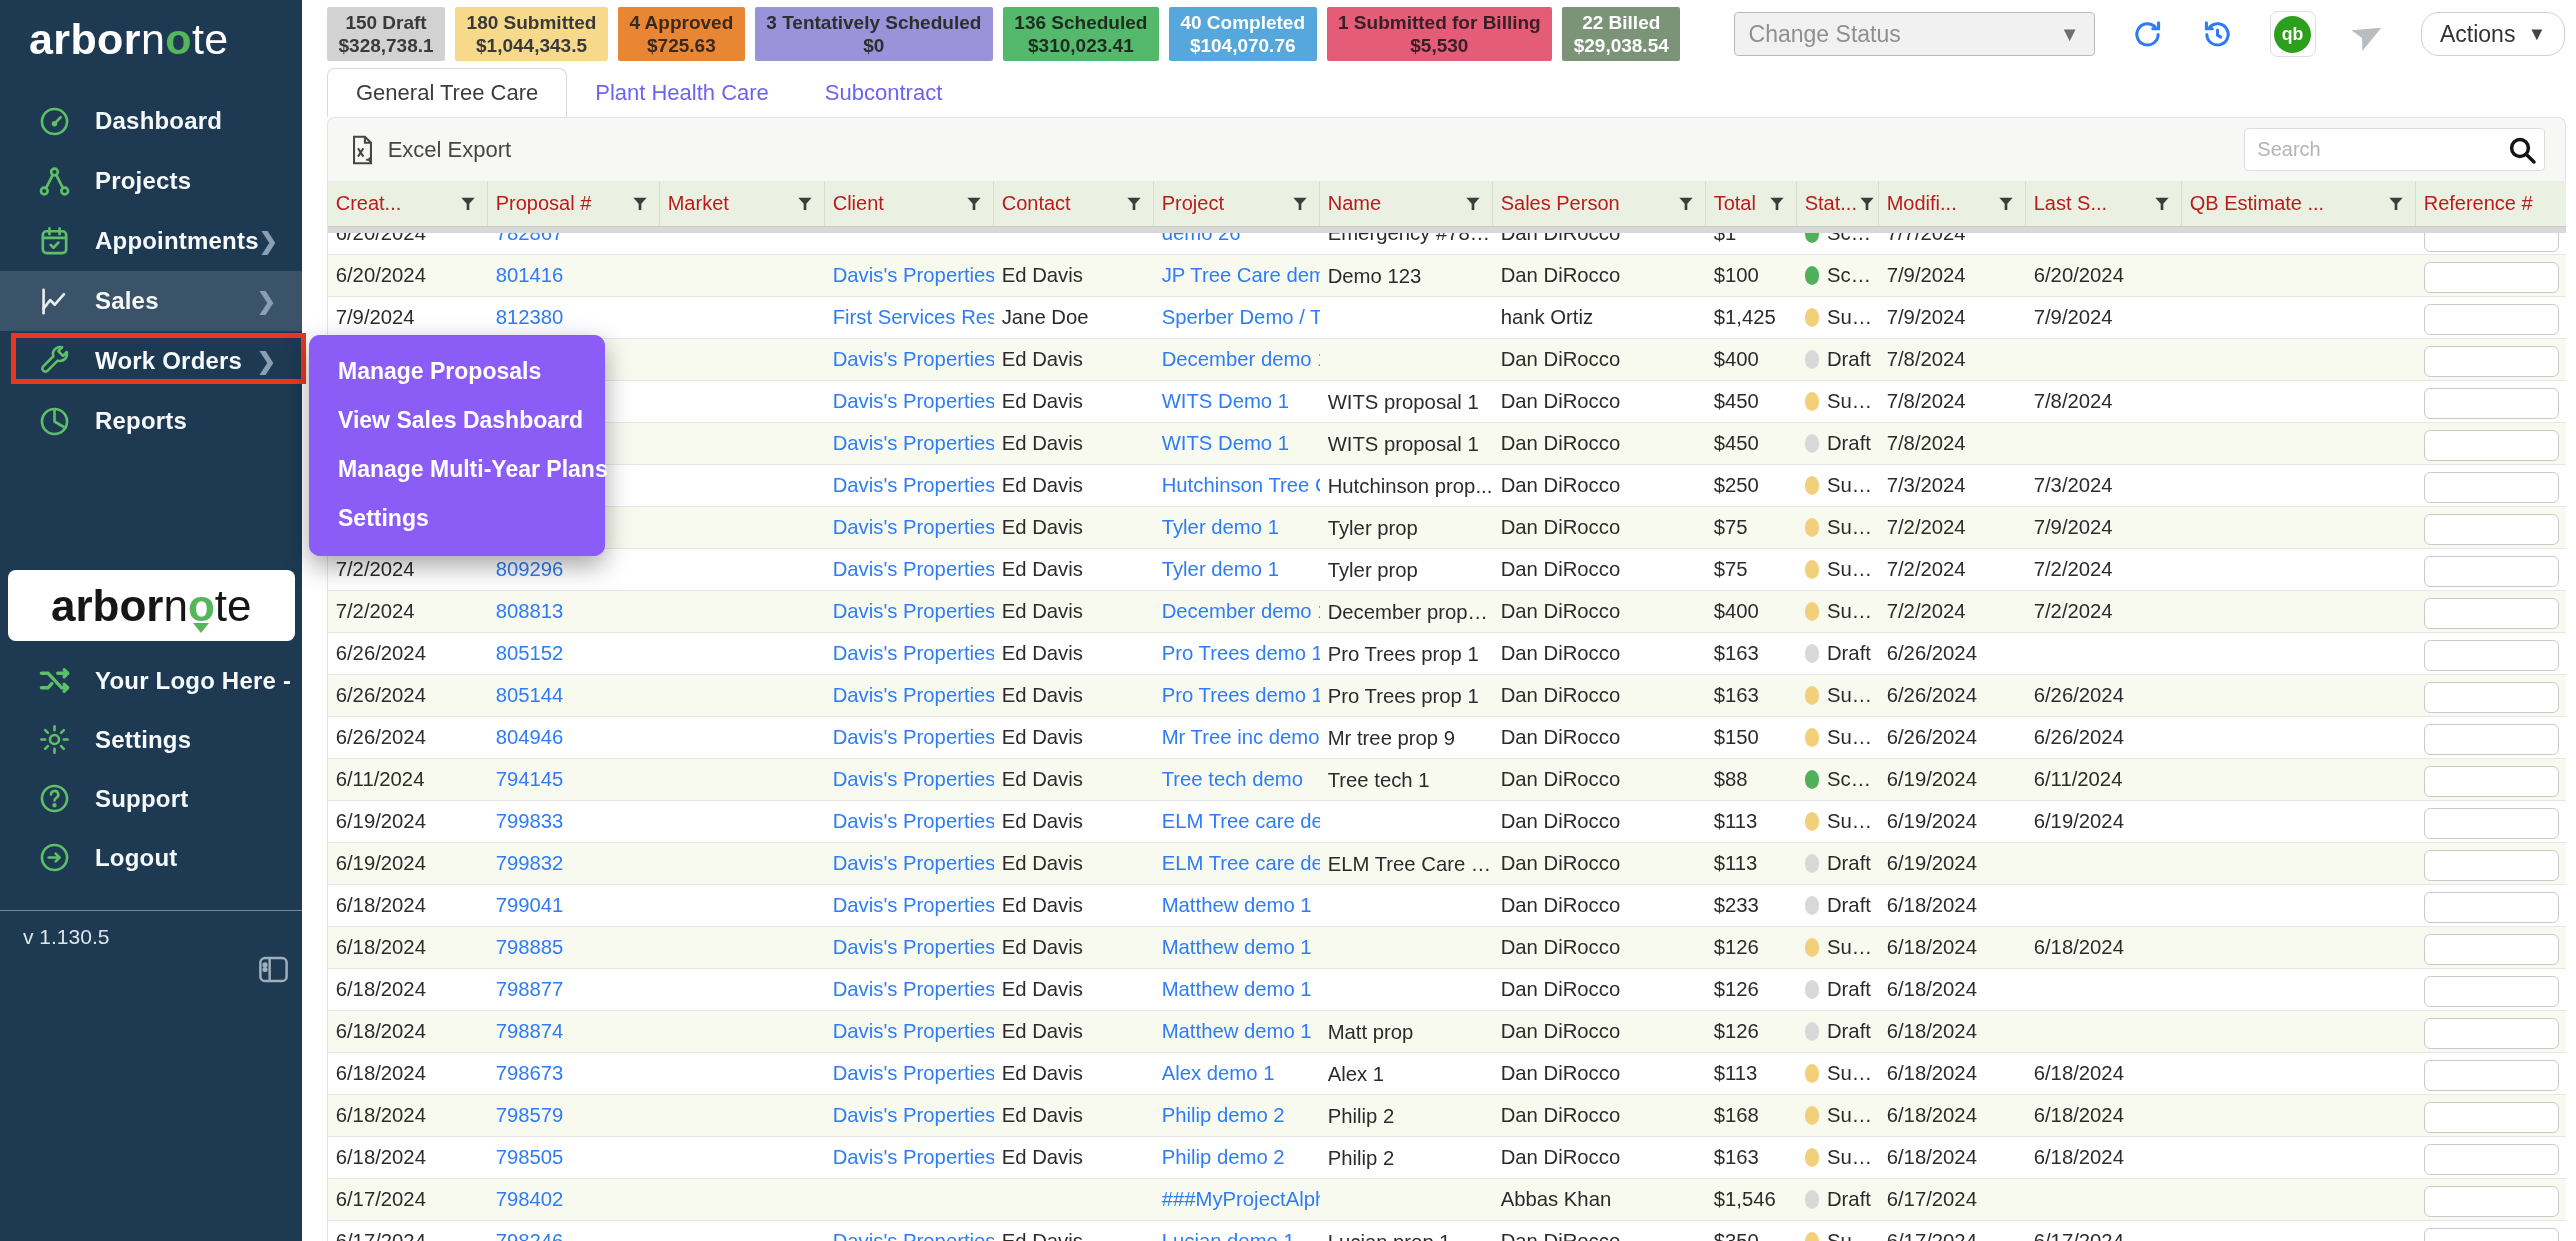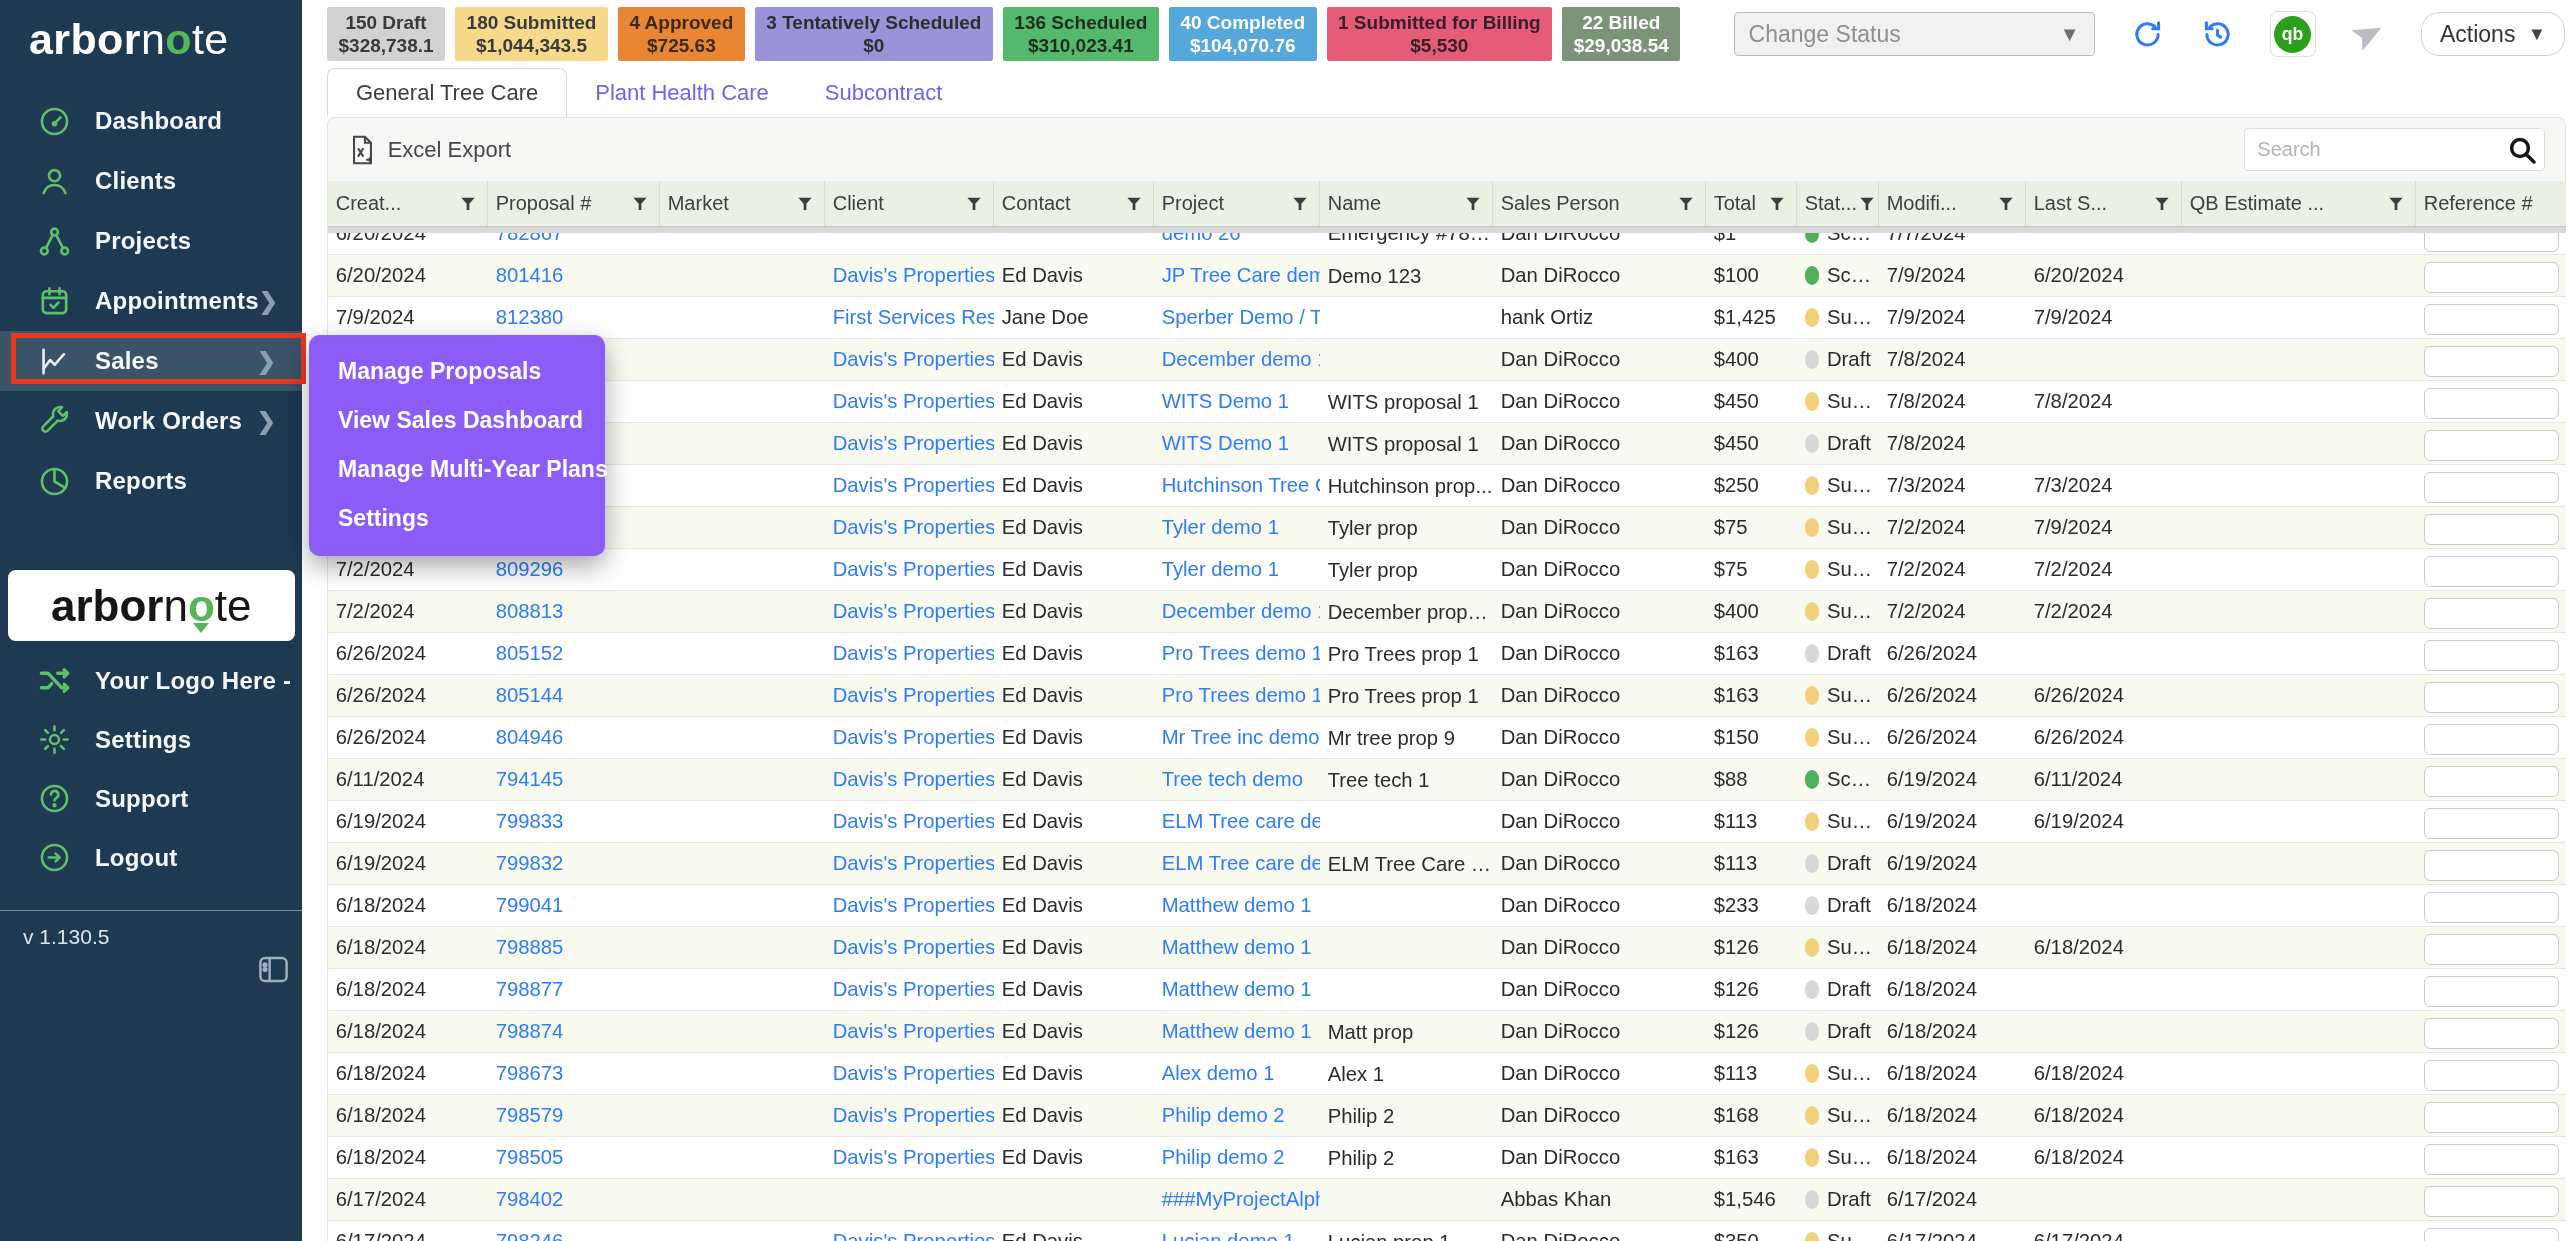--- a/index.html
+++ b/index.html
@@ -69,21 +69,21 @@
   .search-wrap { margin-left:auto; width:301px; height:43px; background:#fff; border:0.8px solid #dcdcdc;
     border-radius:4.6px; display:flex; align-items:center; padding:0 6.1px 0 12.3px; }
   .search-input { border:none; outline:none; flex:1; min-width:0; font-size:20px; color:#333; background:transparent;
     font-family:"Liberation Sans", sans-serif; }
   .search-input::placeholder { color:#b3b3b3; }
   .search-icon { width:32px; height:32px; flex:none; cursor:pointer; }
 
   .grid { position:absolute; top:181px; left:25px; right:10px; bottom:0; overflow:hidden;
     border-left:0.8px solid #e4e4e4; }
   .thead { height:46px; background:#eaf1e2; display:flex; border-bottom:0.8px solid #c9c9c9; }
-  .th { display:flex; align-items:center; padding:0 9.2px 0 7.7px; font-size:20px; color:#404040;
+  .th { display:flex; align-items:center; padding:0 9.2px 0 7.7px; font-size:20px; color:#b91c1c;
     border-right:0.8px solid #d7e0ca; cursor:pointer; white-space:nowrap; overflow:hidden; flex:none; }
   .th .flt { margin-left:auto; width:20px; height:20px; flex:none; }
   .scrollstrip { height:6.1px; background:#d8d8d8; }
   .row { display:flex; height:42px; border-bottom:0.8px solid #e6e6e6; background:#fff; cursor:pointer; }
   .row:nth-child(even) { background:#f8faf0; }
   .row.clipped { height:21.5px; overflow:hidden; }
   .row.clipped .cell { height:41px; margin-top:-20px; }
   .cell { display:flex; align-items:center; padding-left:7.7px; font-size:20.3px; color:#2b2b2b;
     overflow:hidden; white-space:nowrap; flex:none; }
   .cell.ellip { display:block; line-height:42px; text-overflow:ellipsis; }
@@ -108,27 +108,20 @@
 <div class="sidebar">
   <div class="brand"><span class="b">arbor</span><span>n</span><span class="o">o</span><span>te</span></div>
   <div class="nav" id="nav-primary">
       <div class="nav-item">
         <span class="nav-icon"><svg viewBox="0 0 24 24" fill="none" stroke="#5fbf68" stroke-width="1.8" stroke-linecap="round" stroke-linejoin="round">
             <circle cx="12" cy="12" r="8.6"></circle>
             <path d="M12 13.5l4.2-4.4"></path>
             <circle cx="12" cy="13.5" r="1" fill="#5fbf68"></circle>
           </svg></span>
         <span class="nav-label">Dashboard</span>
-      </div>
-      <div class="nav-item">
-        <span class="nav-icon"><svg viewBox="0 0 24 24" fill="none" stroke="#5fbf68" stroke-width="1.8" stroke-linecap="round" stroke-linejoin="round">
-            <circle cx="12" cy="8" r="3.8"></circle>
-            <path d="M4.5 20c1.5-4.2 4.7-5.6 7.5-5.6s6 1.4 7.5 5.6"></path>
-          </svg></span>
-        <span class="nav-label">Clients</span>
       </div>
       <div class="nav-item">
         <span class="nav-icon"><svg viewBox="0 0 24 24" fill="none" stroke="#5fbf68" stroke-width="1.8" stroke-linecap="round" stroke-linejoin="round">
             <circle cx="12" cy="5.5" r="2.3"></circle>
             <circle cx="5" cy="18.5" r="2.3"></circle>
             <circle cx="19" cy="18.5" r="2.3"></circle>
             <path d="M10.8 7.5L6.2 16.5M13.2 7.5l4.6 9"></path>
           </svg></span>
         <span class="nav-label">Projects</span>
       </div>

